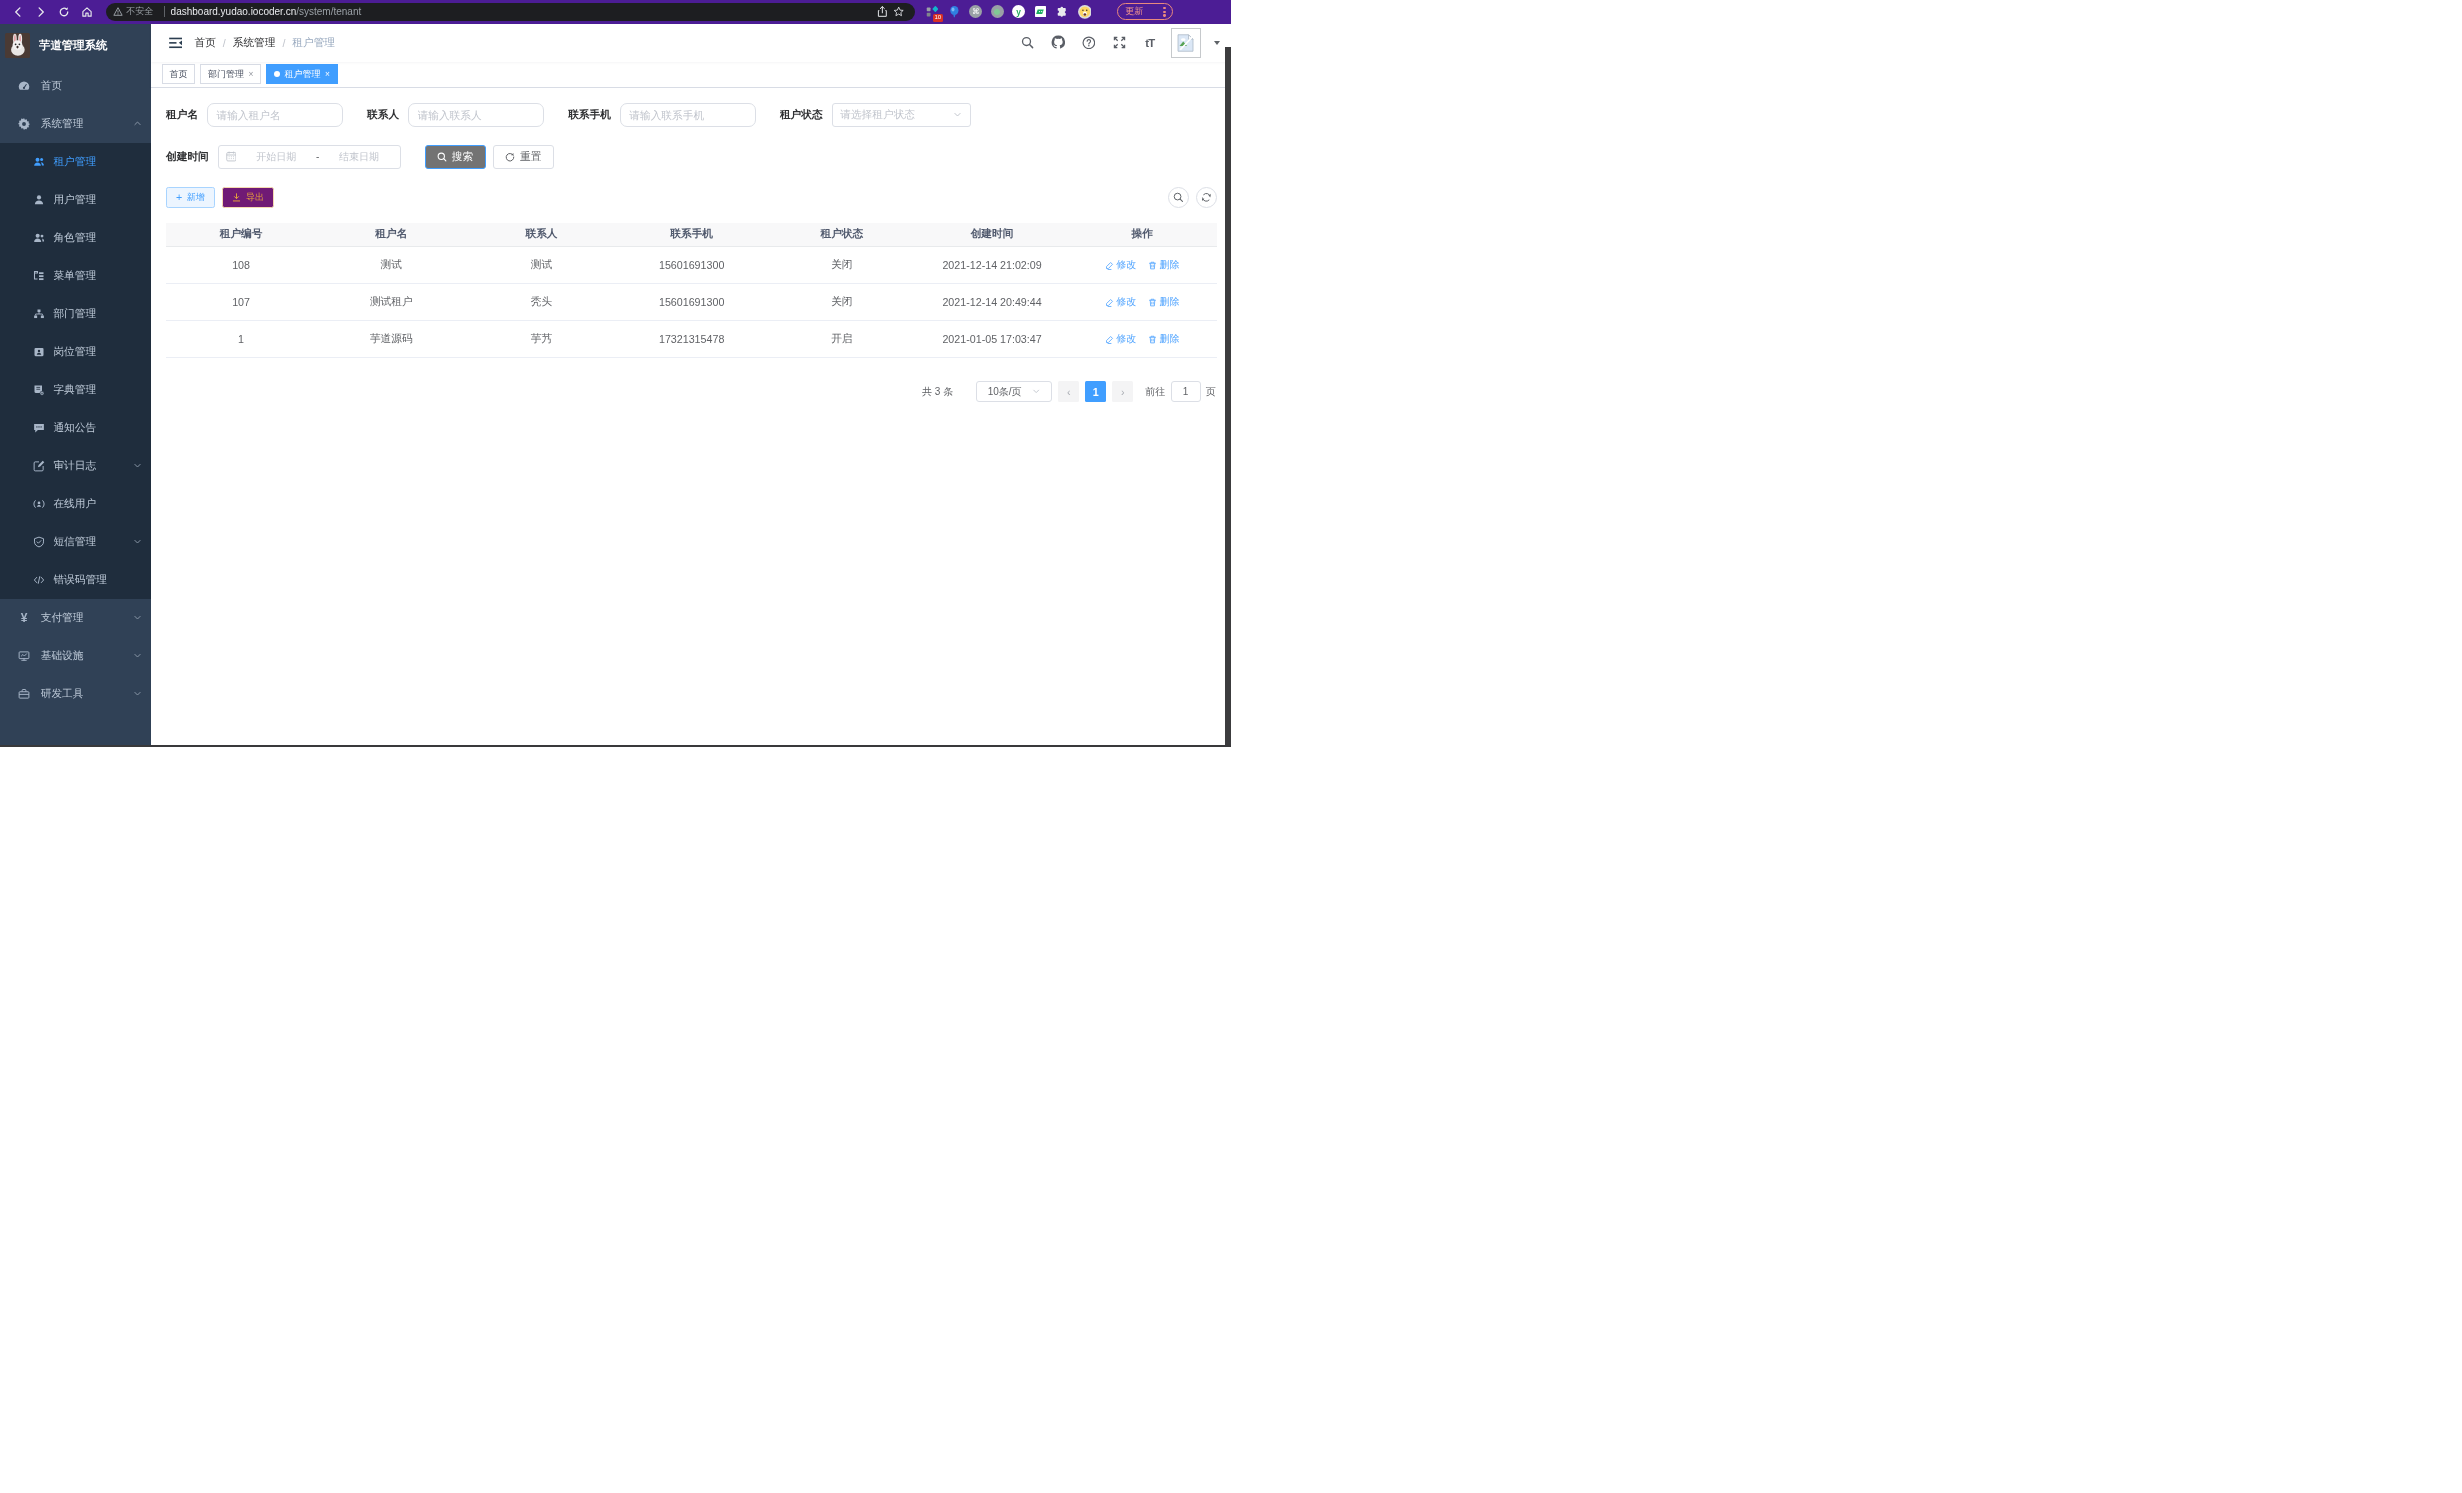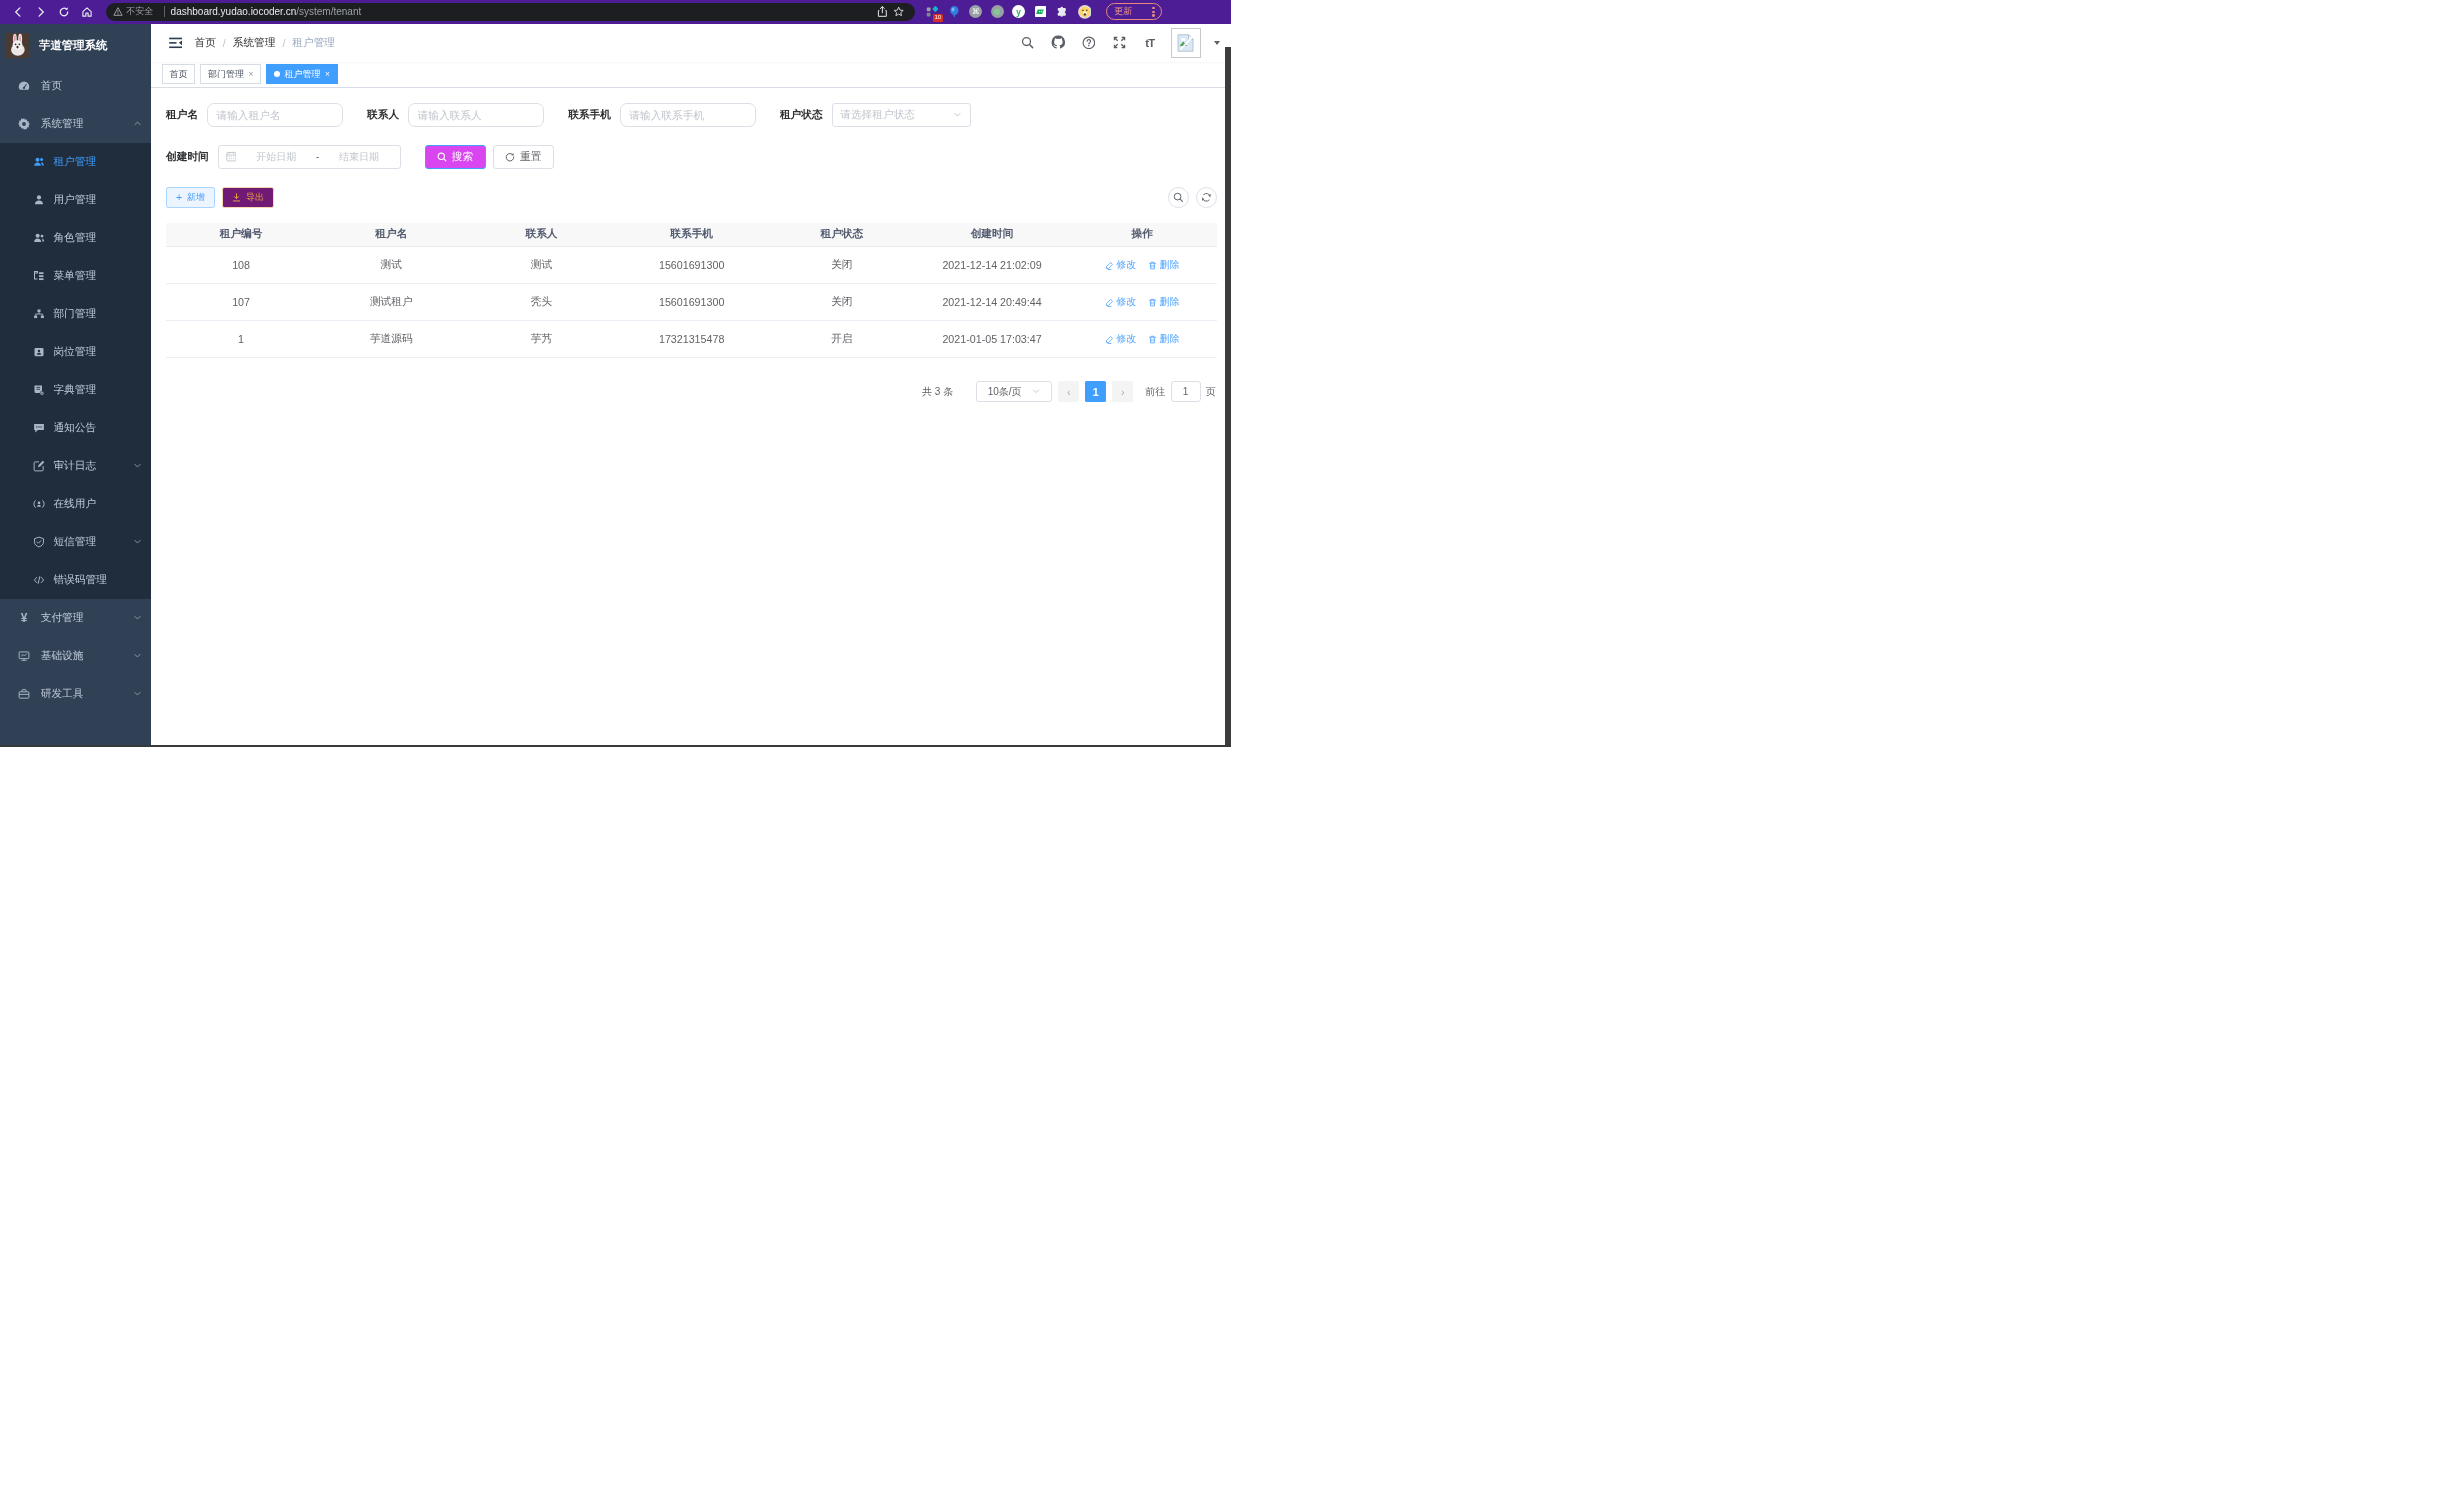--- a/index.html
+++ b/index.html
@@ -14,21 +14,21 @@
   .url-pill .sec-label { margin:0 4.6px 0 3px; }
   .url-sep { width:0.8px; height:10.7px; background:#5f6368; margin:0 6px; }
   .url-text { color:#e8eaed; font-size:10px; }
   .url-text .path { color:#9aa0a6; }
   .pill-spacer { flex:1; }
   .ext-area { display:flex; align-items:center; gap:8.4px; margin-left:7.6px; }
   .ext { position:relative; width:13.7px; height:13.7px; display:flex; align-items:center; justify-content:center; }
   .badge { position:absolute; bottom:-3px; right:-3.8px; background:#d93025; color:#fff; font-size:6px; line-height:7.6px; padding:0 1.5px; border-radius:1.5px; }
   .circle-ext { width:13px; height:13px; border-radius:50%; background:#9aa0a6; color:#fff; display:flex; align-items:center; justify-content:center; font-size:7.6px; }
   .white-circle { background:#fff; color:#21a95c; font-weight:bold; font-size:8.4px; }
-  .update-pill { margin-left:12px; border:1.1px solid #e9897e; border-radius:10px; height:17px; display:flex; align-items:center; padding:0 6.9px; gap:20px; color:#f0948c; font-size:9px; }
+  .update-pill { margin-left:23px; border:1.1px solid #e9897e; border-radius:10px; height:17px; display:flex; align-items:center; padding:0 6.9px; gap:20px; color:#f0948c; font-size:9px; }
   .kebab { display:flex; flex-direction:column; gap:1.5px; }
   .kebab i { width:2.3px; height:2.3px; border-radius:50%; background:#e9897e; }
 
   
   .window { display:flex; height:721px; position:relative; }
   .edge-right { position:absolute; top:23.6px; right:0; width:6px; height:723px; background:#3c3c3e; z-index:60; }
   .edge-bottom { position:absolute; bottom:0; left:0; width:100%; height:2.3px; background:#39393b; z-index:61; }
 
   
   .sidebar { width:151px; background:#304156; color:#bfcbd9; flex:none; display:flex; flex-direction:column; }
@@ -72,21 +72,21 @@
   .filter-row { display:flex; align-items:center; margin-bottom:18px; }
   .f-item { display:flex; align-items:center; margin-right:24px; }
   .f-label { font-size:10.7px; font-weight:bold; color:#303133; margin-right:9px; white-space:nowrap; }
   .inp { height:24px; border:0.8px solid #dcdfe6; border-radius:7px; font-size:10.7px; color:#606266; padding:0 8.4px; font-family:inherit; width:136px; }
   .inp::placeholder { color:#c0c4cc; }
   .select-box { width:139px; height:24px; border:0.8px solid #dcdfe6; border-radius:3px; display:flex; align-items:center; padding:0 7.6px; color:#c0c4cc; font-size:10.7px; justify-content:space-between; cursor:pointer; }
   .date-range { width:183px; height:24px; border:0.8px solid #dcdfe6; border-radius:3px; display:flex; align-items:center; padding:0 6.9px; gap:6px; font-size:10px; color:#c0c4cc; }
   .date-range .ph { flex:1; text-align:center; }
   .date-range .dash { color:#606266; }
   .btn { height:24px; border-radius:3px; border:0.8px solid #dcdfe6; background:#fff; color:#606266; font-size:10.7px; display:inline-flex; align-items:center; gap:4.6px; padding:0 11.4px; cursor:pointer; font-family:inherit; }
-  .btn.primary { background:#d946ef; border-color:#409eff; color:#fff; }
+  .btn.primary { background:#737373; border-color:#409eff; color:#fff; }
   .btn + .btn { margin-left:7.6px; }
 
   
   .toolbar { display:flex; align-items:center; margin-bottom:15px; }
   .btn.mini { height:21px; font-size:9px; padding:0 9px; border-radius:2.3px; }
   .btn.plain-primary { background:#ecf5ff; border-color:#a8d4ff; color:#409eff; }
   .btn.plain-warning { background:#701a75; border-color:#f5dab1; color:#e6a23c; margin-left:7.6px; }
   .toolbar-right { margin-left:auto; display:flex; gap:7.6px; }
   .circle-btn { width:21px; height:21px; border-radius:50%; border:0.8px solid #dcdfe6; background:#fff; display:flex; align-items:center; justify-content:center; color:#666; cursor:pointer; }
 

